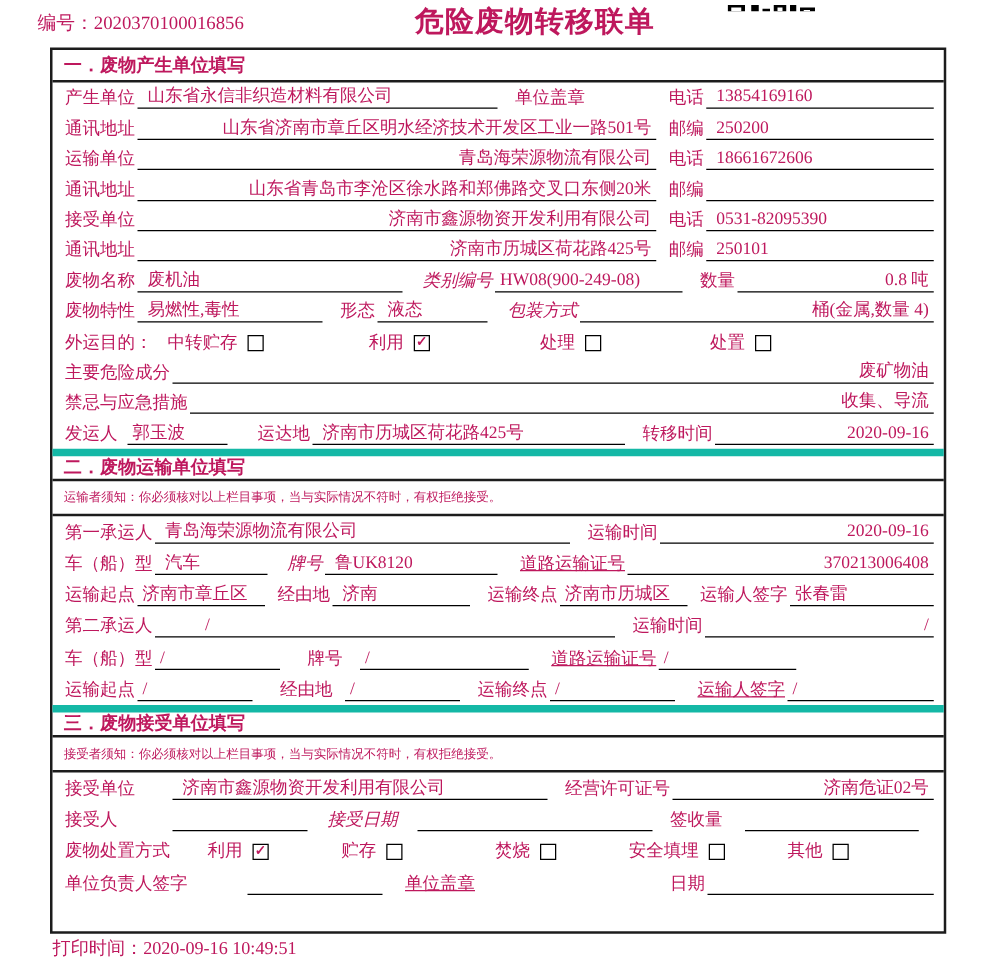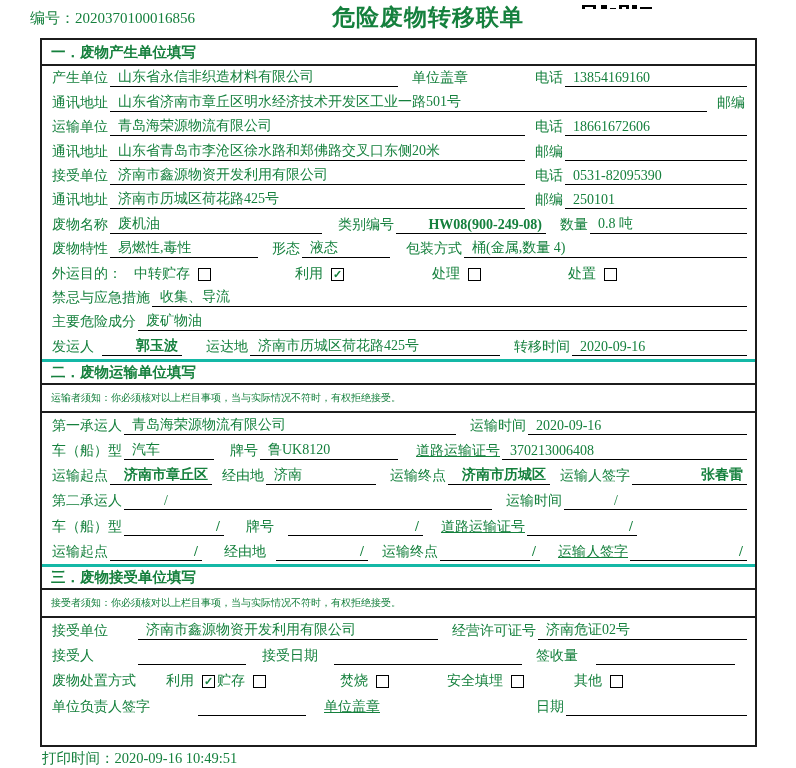--- a/index.html
+++ b/index.html
@@ -1,43 +1,43 @@
 <!DOCTYPE html>
 <html><head>
 <meta charset="utf-8">
 <style>
   html,body{margin:0;padding:0;background:#fff;}
   .page{position:relative;width:788px;height:768px;background:#fff;overflow:hidden;
-        font-family:"Liberation Serif","DejaVu Serif",serif;color:#15803d;}
+        font-family:"Liberation Serif","DejaVu Serif",serif;color:#be185d;}
   .page-edge{position:absolute;left:791px;top:0;width:1px;height:768px;background:#c9c9c9;}
   
   .serial{position:absolute;left:30px;top:9px;font-size:15px;}
   .title{position:absolute;left:332px;top:2px;font-size:23px;font-weight:bold;letter-spacing:1px;}
   .qr{position:absolute;left:582px;top:0;width:74px;height:9px;overflow:hidden;}
   
   .formtable{position:absolute;left:40px;top:38px;width:717px;height:709px;
              border:2px solid #1c1c1c;box-sizing:border-box;display:flex;flex-direction:column;}
   .sect{height:26px;box-sizing:border-box;display:flex;align-items:center;
         padding-left:9px;font-size:14.5px;font-weight:bold;border-bottom:2px solid #1c1c1c;flex:0 0 auto;}
-  .sect.mid{border-top:3px solid #14b8a6;}
+  .sect.mid{border-top:6px solid #14b8a6;}
   .notice{height:28px;box-sizing:border-box;display:flex;align-items:center;
           padding-left:9px;font-size:10px;border-bottom:2px solid #1c1c1c;flex:0 0 auto;white-space:nowrap;}
   .row{display:flex;align-items:flex-end;box-sizing:border-box;
        padding:0 8px 3px 8px;font-size:14px;white-space:nowrap;flex:0 0 auto;}
   .h1{height:24.4px;} .h2{height:25.2px;}
   .lbl{flex:0 0 auto;padding:0 2px;}
   .u{border-bottom:1px solid #000;padding:0 4px 0 8px;box-sizing:border-box;overflow:visible;}
-  .u.c{text-align:right;padding-left:4px;font-weight:bold;}
-  .g{flex:1 1 auto;}
+  .u.c{text-align:left;padding-left:4px;}
+  .g{flex:1 1 auto;text-align:right;}
   .cb{display:inline-flex;width:13px;height:13px;border:1px solid #000;box-sizing:border-box;
       align-items:center;justify-content:center;font-size:11px;font-weight:bold;
       margin:0 0 2px 6px;line-height:1;flex:0 0 auto;}
   .opt{display:inline-flex;align-items:flex-end;flex:0 0 auto;}
   .footer{position:absolute;left:42px;top:749px;font-size:14.5px;}
-  .ml8{margin-left:8px;}.ml12{margin-left:12px;}.ml14{margin-left:14px;}.ml16{margin-left:16px;text-decoration:underline;}
+  .ml8{margin-left:8px;}.ml12{margin-left:12px;}.ml14{margin-left:14px;font-style:italic;}.ml16{margin-left:16px;text-decoration:underline;}
   .ml20{margin-left:20px;}.ml22{margin-left:22px;}
 </style>
 </head>
 <body>
 
 <div class="page">
   <div class="page-edge"></div>
 
   <div class="serial"><span>编号：</span><span>2020370100016856</span></div>
   <div class="title">危险废物转移联单</div>
@@ -65,20 +65,21 @@
       <span class="lbl ml12">单位盖章</span>
       <span class="g"></span>
       <span class="lbl">电话</span>
       <span class="u" style="width:182px">13854169160</span>
     </div>
 
     <div class="row h1">
       <span class="lbl">通讯地址</span>
       <span class="u g">山东省济南市章丘区明水经济技术开发区工业一路501号</span>
       <span class="lbl ml8">邮编</span>
+      <span class="u" style="width:182px">250200</span>
     </div>
 
     <div class="row h1">
       <span class="lbl">运输单位</span>
       <span class="u g">青岛海荣源物流有限公司</span>
       <span class="lbl ml8">电话</span>
       <span class="u" style="width:182px">18661672606</span>
     </div>
 
     <div class="row h1">
@@ -134,27 +135,27 @@
         <span class="lbl">处理</span>
         <span class="cb"></span>
       </span>
       <span class="opt" style="margin-left:85px">
         <span class="lbl">处置</span>
         <span class="cb"></span>
       </span>
     </div>
 
     <div class="row h1">
+      <span class="lbl">主要危险成分</span>
+      <span class="u g">废矿物油</span>
+    </div>
+
+    <div class="row h1">
       <span class="lbl">禁忌与应急措施</span>
       <span class="u g">收集、导流</span>
-    </div>
-
-    <div class="row h1">
-      <span class="lbl">主要危险成分</span>
-      <span class="u g">废矿物油</span>
     </div>
 
 
     <div class="row h1">
       <span class="lbl">发运人</span>
       <span class="u c" style="width:80px;margin-left:6px">郭玉波</span>
       <span class="lbl ml22">运达地</span>
       <span class="u" style="width:250px">济南市历城区荷花路425号</span>
       <span class="lbl ml12">转移时间</span>
       <span class="u g">2020-09-16</span>
@@ -236,21 +237,21 @@
       <span class="lbl ml12">签收量</span>
       <span class="u g" style="margin-left:16px;margin-right:12px"></span>
     </div>
 
     <div class="row h2">
       <span class="lbl">废物处置方式</span>
       <span class="opt" style="margin-left:26px">
         <span class="lbl">利用</span>
         <span class="cb">✓</span>
       </span>
-      <span class="opt" style="">
+      <span class="opt" style="margin-left:56px">
         <span class="lbl">贮存</span>
         <span class="cb"></span>
       </span>
       <span class="opt" style="margin-left:72px">
         <span class="lbl">焚烧</span>
         <span class="cb"></span>
       </span>
       <span class="opt" style="margin-left:56px">
         <span class="lbl">安全填埋</span>
         <span class="cb"></span>

